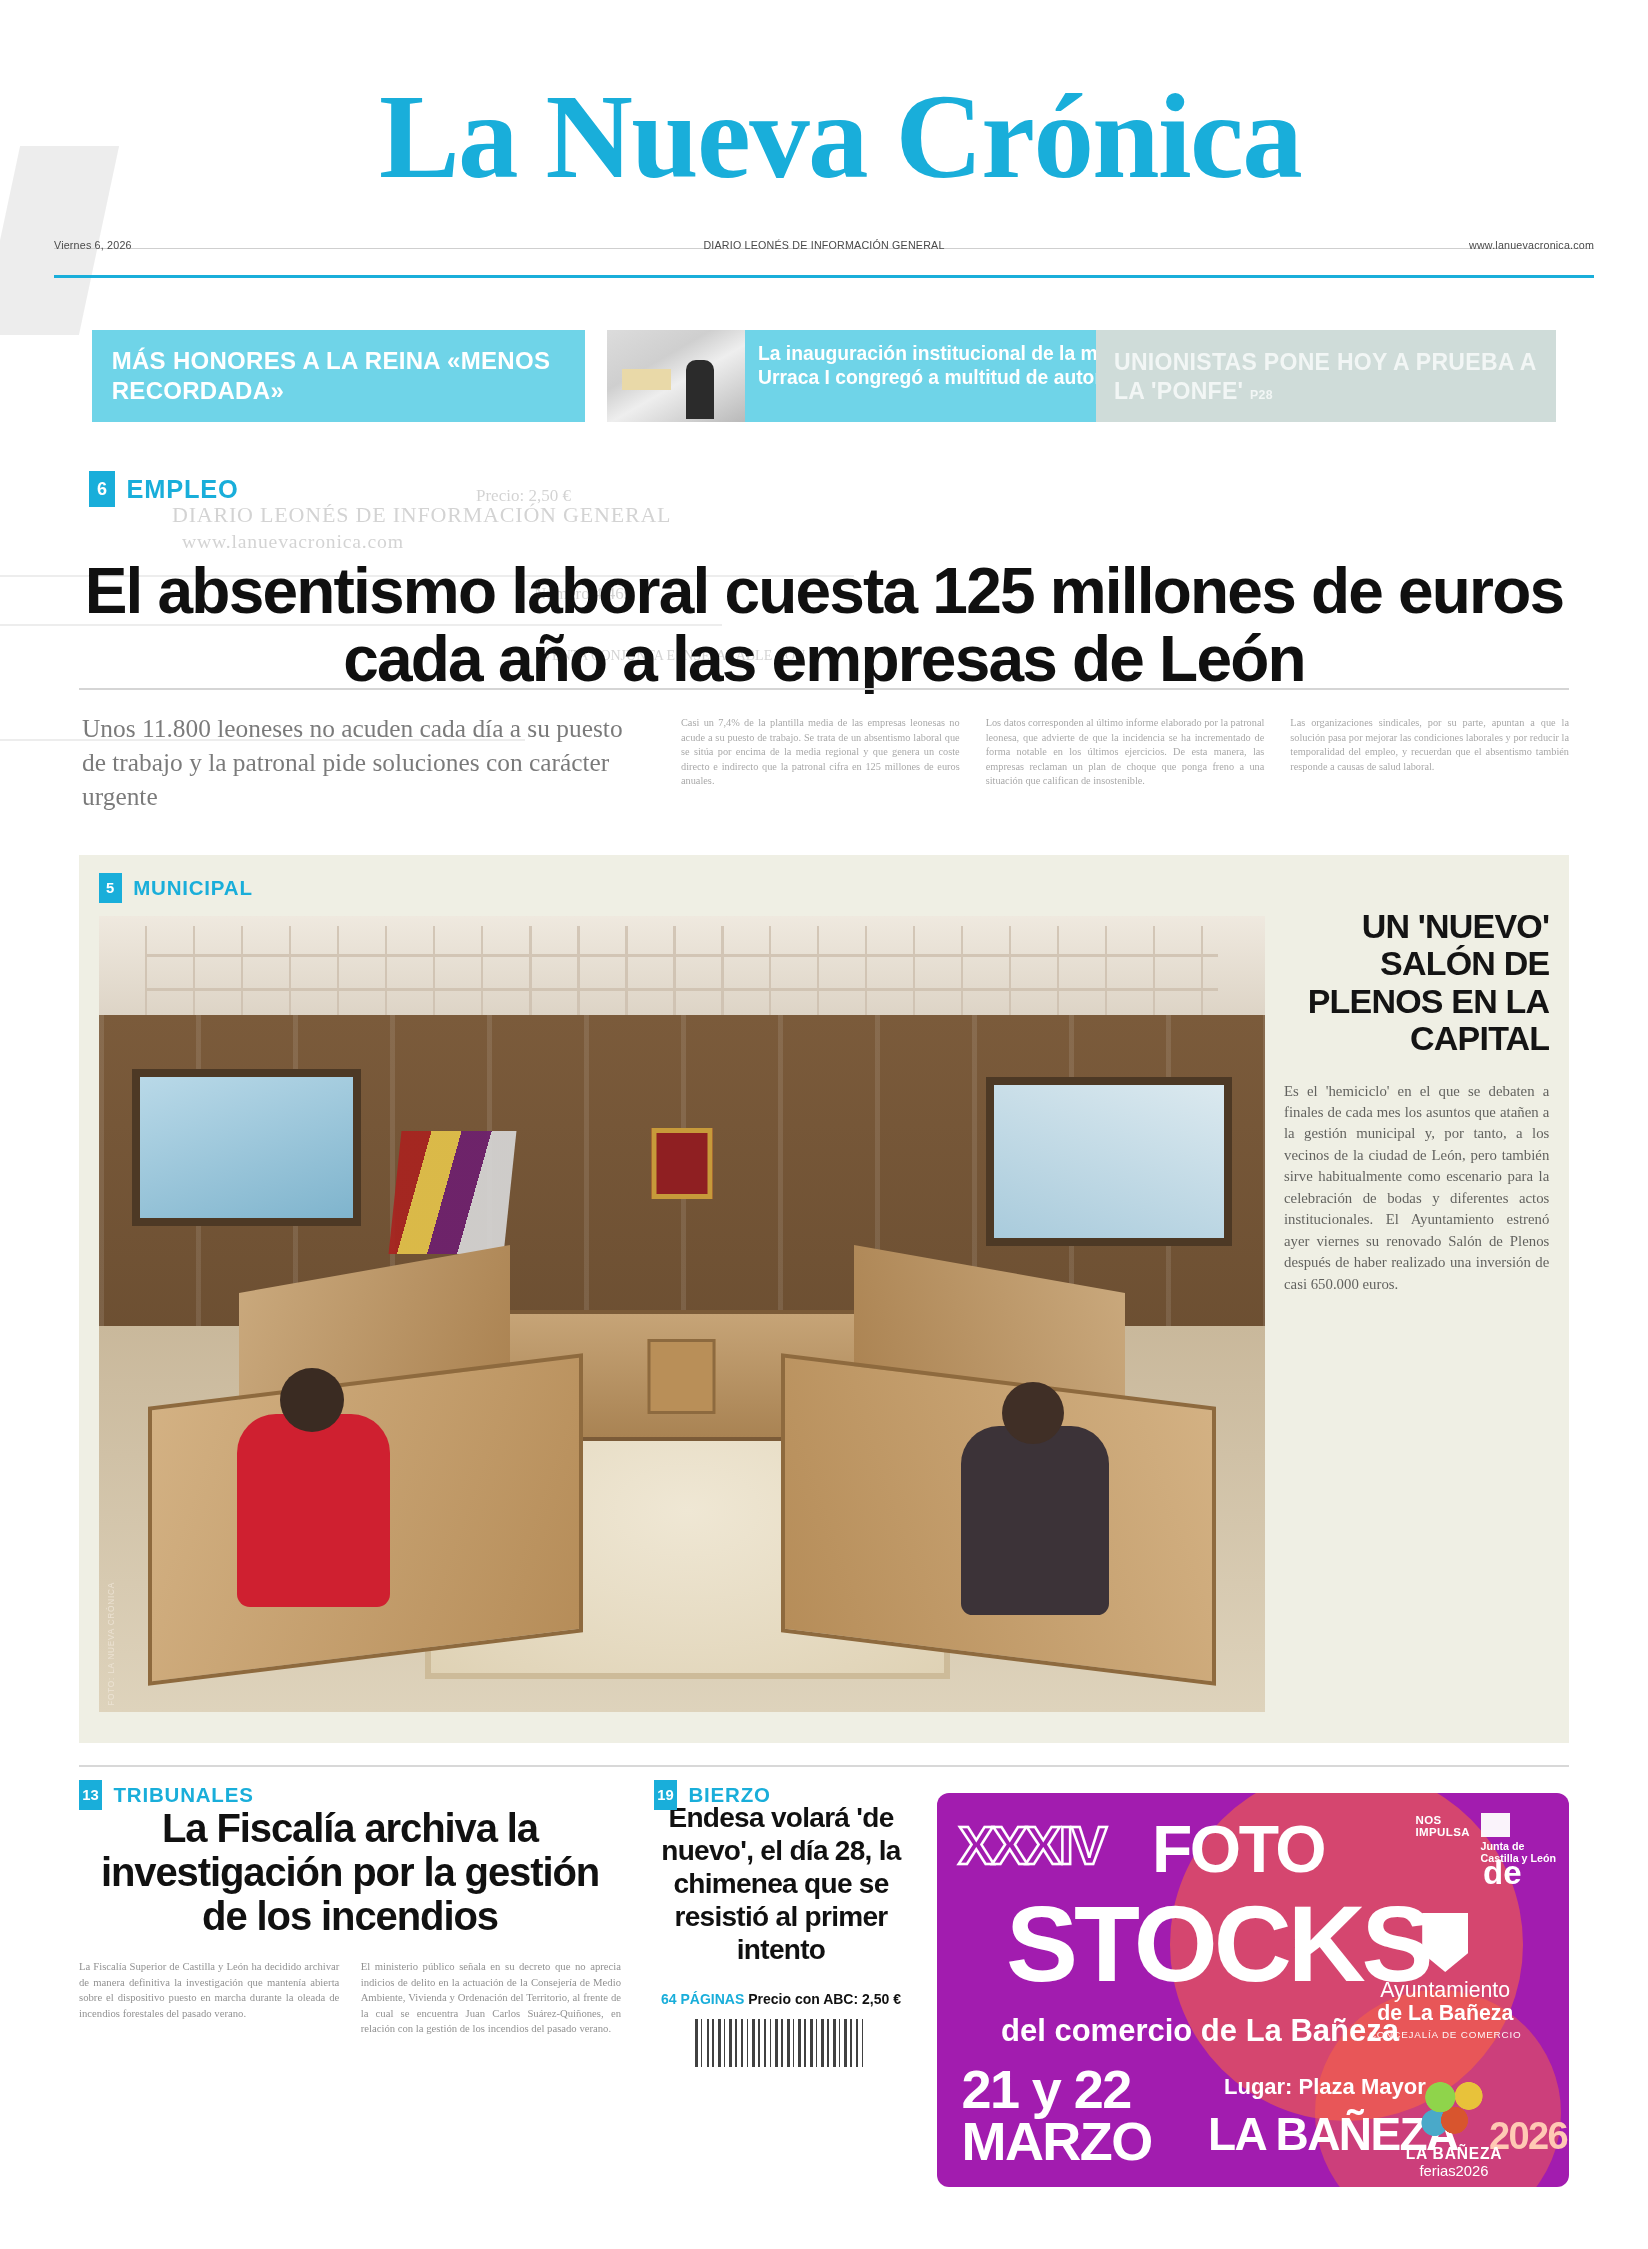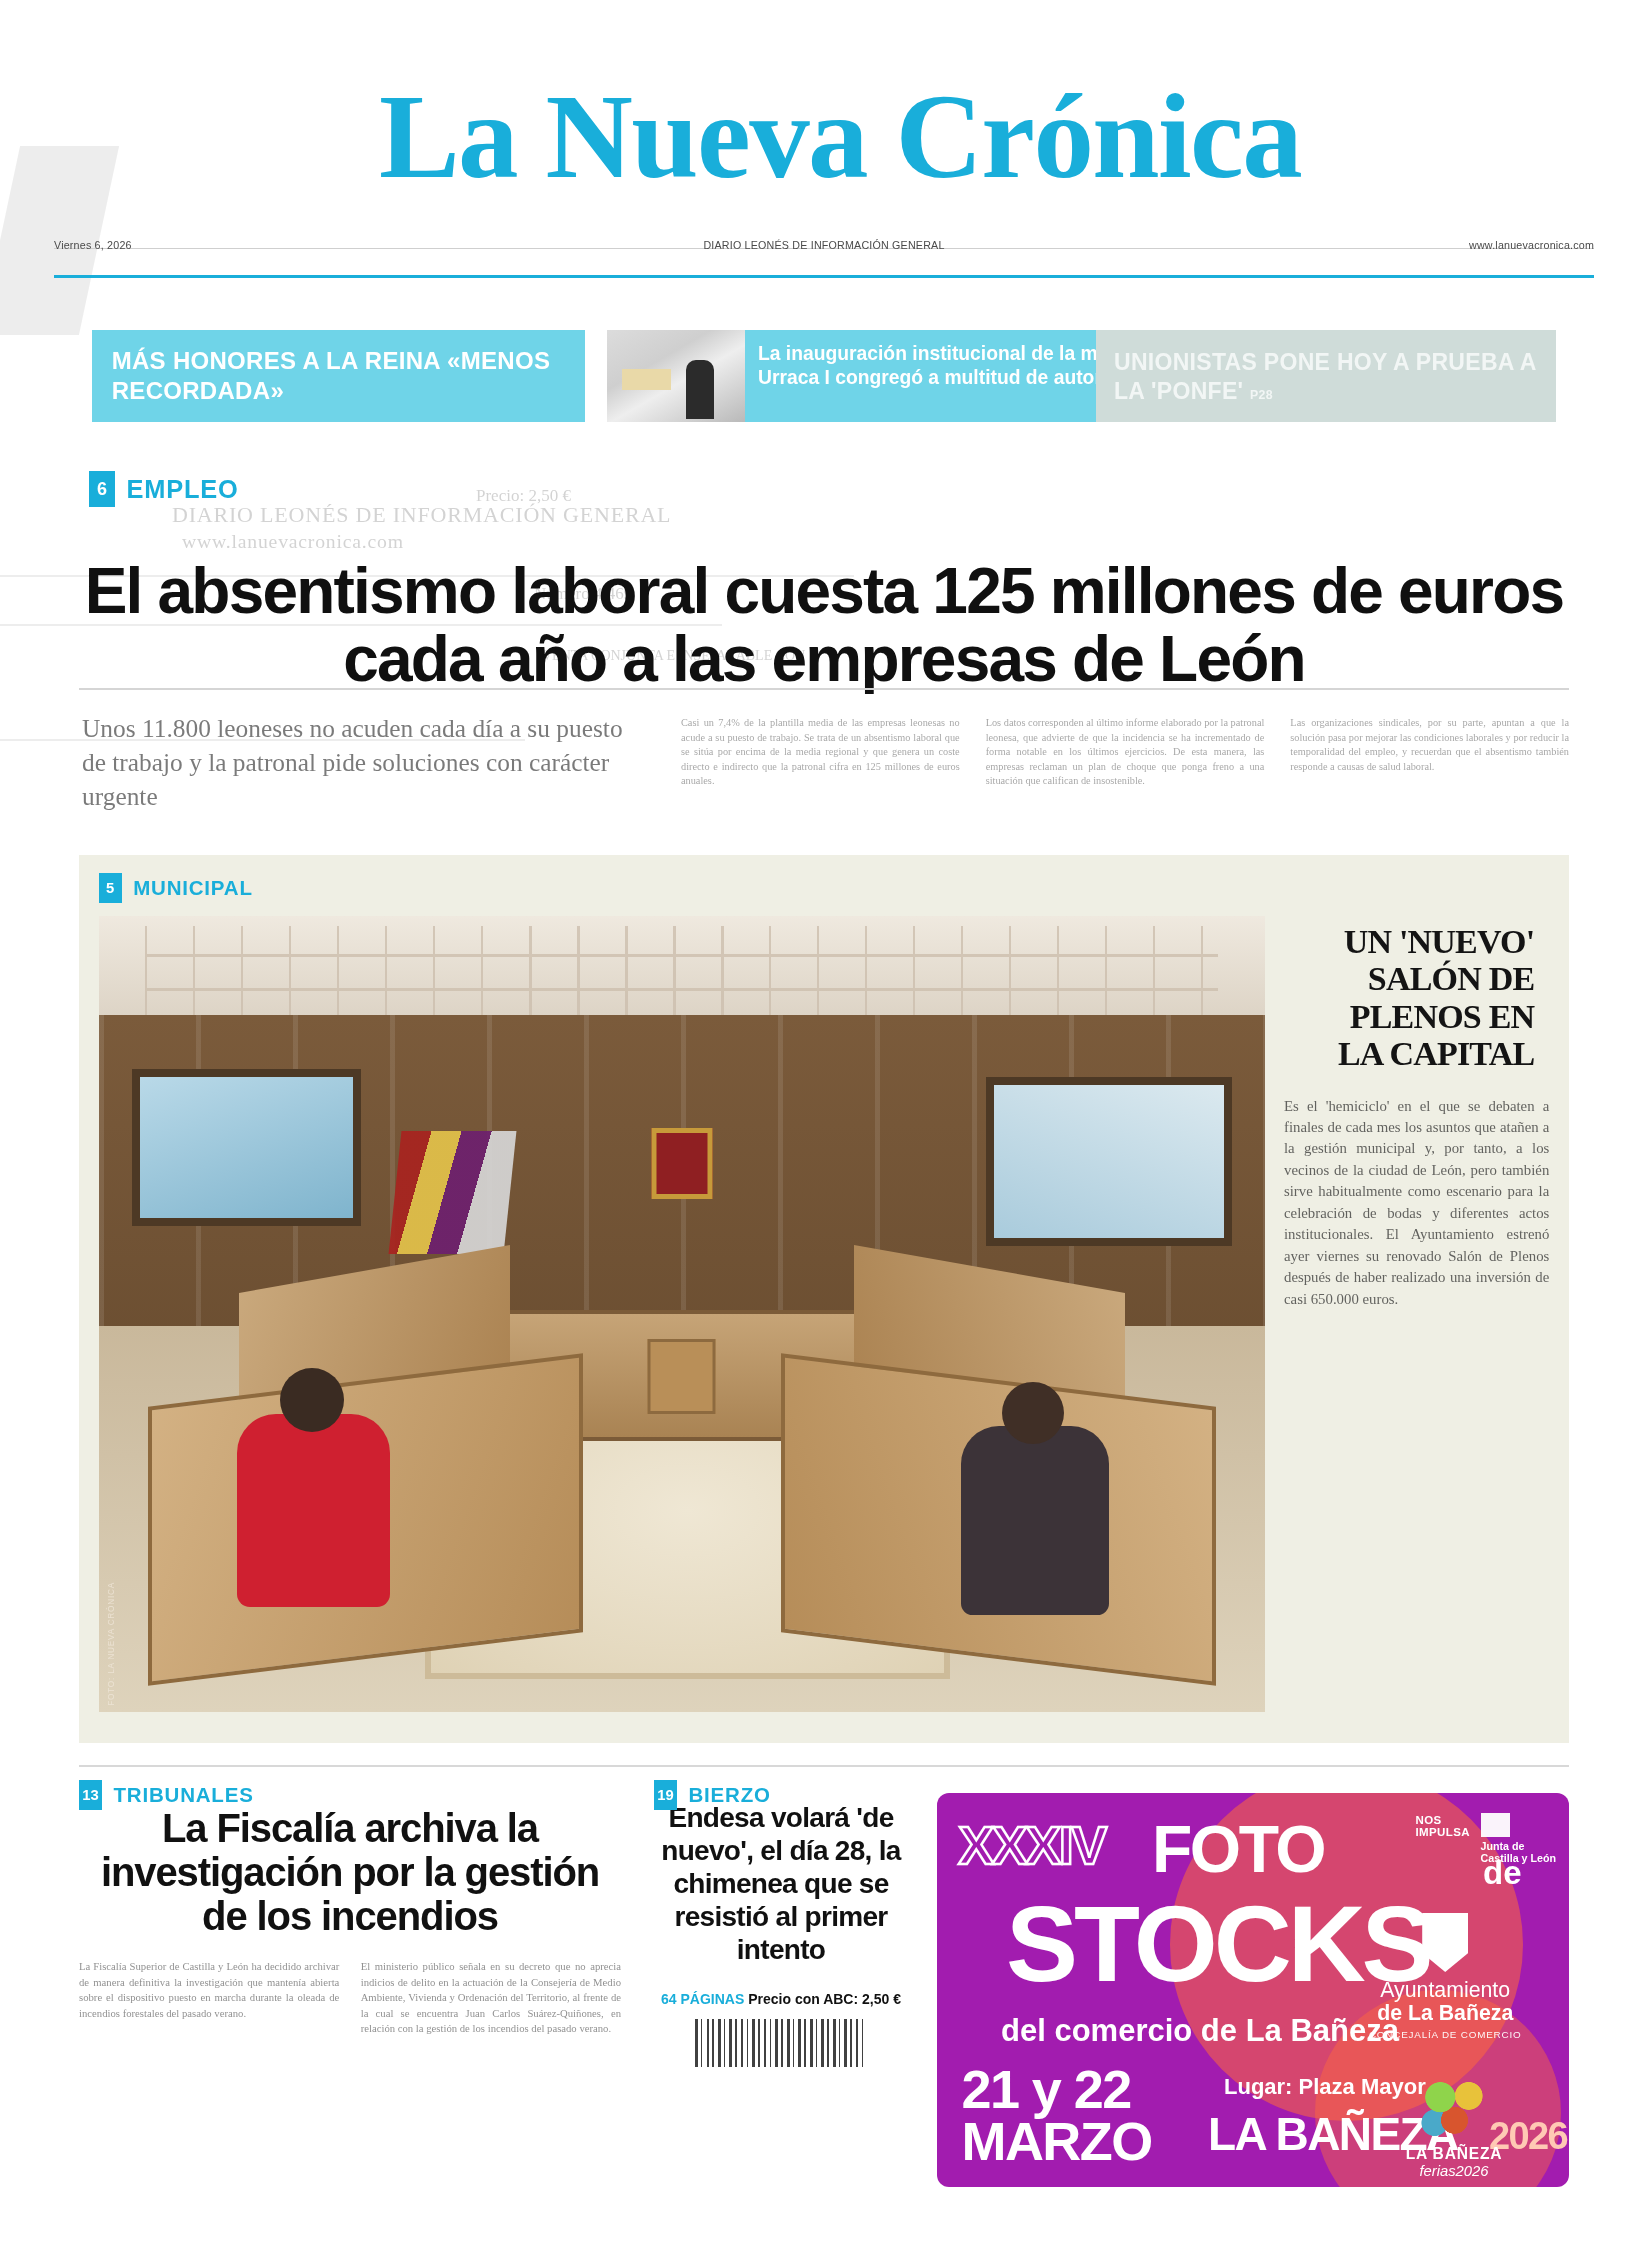--- a/index.html
+++ b/index.html
@@ -144,22 +144,22 @@
   .ph-red:after{content:"";position:absolute;left:43px;top:-46px;width:64px;height:64px;
     background:#3a2b22;border-radius:50%;}
   .ph-dark{position:absolute;right:156px;bottom:97px;width:148px;height:189px;
     background:#3c3338;border-radius:38px 38px 11.5px 11.5px;}
   .ph-dark:after{content:"";position:absolute;left:41px;top:-44px;width:62px;height:62px;
     background:#402f26;border-radius:50%;}
   .ph-credit{position:absolute;left:8.2px;bottom:6.6px;font-size:8.2px;color:#efe6d8;
     letter-spacing:0.8px;writing-mode:vertical-rl;transform:rotate(180deg);opacity:.85;}
 
   .muni-side{position:absolute;left:1205px;right:19.7px;top:53px;}
-  .muni-side h2{margin:15px;font-weight:700;font-size:34px;line-height:1.1;
-    color:#141414;letter-spacing:-0.8px;text-align:right;font-family:Liberation Serif, serif;}
+  .muni-side h2{margin:0;font-weight:700;font-size:34px;line-height:1.1;
+    color:#141414;letter-spacing:-0.8px;text-align:right;}
   .muni-side .body{margin-top:23px;font-family:"Liberation Serif","DejaVu Serif",serif;
     font-size:14.8px;line-height:1.45;color:#2b2b2b;text-align:justify;opacity:.72;}
 
   
   .bottom{position:absolute;left:79px;right:79px;top:1780px;height:419px;}
   .b-col1{position:absolute;left:0;width:542px;top:0;}
   .b-col2{position:absolute;left:575px;width:254px;top:0;}
   .b-ad{position:absolute;right:0;top:13px;width:632px;height:394px;background:#a21caf;overflow:hidden;border-radius:12px;}
 
   .b-head{margin-top:26px;font-weight:700;font-size:40px;line-height:1.1;
@@ -207,21 +207,21 @@
   .ad-logo2 .n1{font-size:21.3px;line-height:1.08;}
   .ad-logo2 .n2{font-size:21.3px;line-height:1.08;font-weight:700;}
   .ad-logo2 .n3{font-size:9.9px;letter-spacing:0.8px;margin-top:4.1px;opacity:.95;}
   .ad-logo3{position:absolute;right:33px;bottom:8.2px;width:164px;text-align:center;color:#fff;}
   .ad-logo3 .blob{width:71px;height:64px;margin:0 auto 3.3px;
     background:radial-gradient(circle at 30% 30%,#8fd44b 0 22%,transparent 23%),
                radial-gradient(circle at 70% 28%,#e8c23a 0 20%,transparent 21%),
                radial-gradient(circle at 50% 66%,#d8552e 0 24%,transparent 25%),
                radial-gradient(circle at 22% 70%,#4aa9c9 0 18%,transparent 19%);}
   .ad-logo3 .t1x{font-weight:700;font-size:15.6px;letter-spacing:0.8px;}
-  .ad-logo3 .t2x{font-size:14.8px;font-style:italic;}
+  .ad-logo3 .t2x{font-size:14.8px;}
 
   .b-divider{position:absolute;left:79px;right:79px;top:1765px;height:1.6px;background:#d8d8d8;}
 </style>
 </head>
 <body>
 
 <div class="page">
 
   <div class="ghost-b" style="left:0;top:146px;width:99px;height:189px;transform:skewX(-12deg);"></div>
   <div class="ghost-b" style="left:0;top:575px;width:854px;height:1.6px;"></div>

